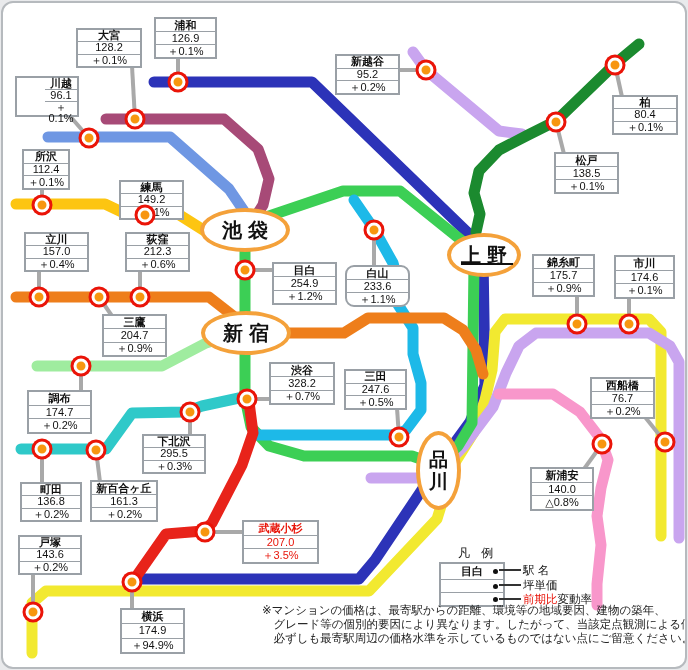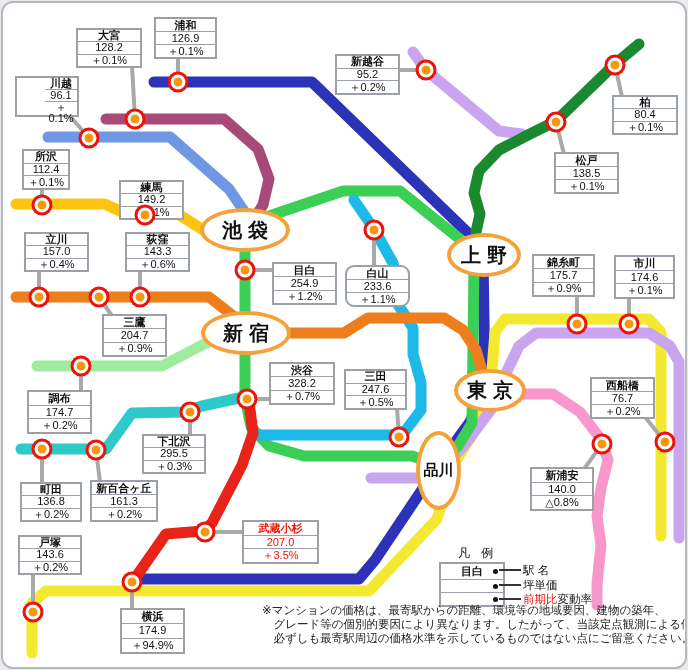--- a/index.html
+++ b/index.html
@@ -6,21 +6,21 @@
     font-family:"Liberation Sans","DejaVu Sans",sans-serif;background:#e9eaec;}
   #frame{position:absolute;left:1px;top:1px;width:682px;height:664px;
     background:#fff;border:2px solid #b6babe;border-radius:12px;overflow:hidden;}
   #stage{position:absolute;left:-1px;top:-1px;width:688px;height:670px;}
   #rail-svg{position:absolute;left:0;top:0;}
   .hub{position:absolute;display:flex;align-items:center;justify-content:center;
     background:#fff;border:4px solid #f4a13a;border-radius:50%;
     font-weight:bold;font-size:20px;color:#111;letter-spacing:6px;padding-left:6px;
     box-sizing:border-box;z-index:3;}
   .hub.vertical{letter-spacing:0;padding:0 0 0 0;word-break:break-all;
-    line-height:1.12;font-size:15px;text-align:center;}
+    line-height:1.12;font-size:19px;text-align:center;}
   .sbox{position:absolute;background:#fff;border:2px solid #9aa0a6;
     box-sizing:border-box;display:flex;flex-direction:column;z-index:5;
     text-align:center;color:#111;}
   .srow{flex:1;display:flex;align-items:center;justify-content:center;
     font-size:11px;line-height:1;border-top:1px solid #9aa0a6;}
   .srow.nm{border-top:none;font-weight:bold;}
   .sbox.hot .srow{color:#e8150a;}
   .marker{position:absolute;width:9px;height:9px;background:#f7960f;
     border:3px solid #fff;border-radius:50%;box-shadow:0 0 0 3px #ea1408;
     transform:translate(-50%,-50%);z-index:6;}
@@ -113,22 +113,21 @@
       <span class="red">前期比</span><span>変動率</span>
     </div>
 
     <div id="note">
       <div>※マンションの価格は、最寄駅からの距離、環境等の地域要因、建物の築年、</div>
       <div>　グレード等の個別的要因により異なります。したがって、当該定点観測による価格は、</div>
       <div>　必ずしも最寄駅周辺の価格水準を示しているものではない点にご留意ください。</div>
     </div>
   <div class="hub" style="left: 198px; top: 206px; width: 90px; height: 44px;">池袋</div>
       <div class="hub" style="left: 199px; top: 309px; width: 90px; height: 44px;">新宿</div>
-      <div class="hub" style="left: 445px; top: 231px; width: 74px; height: 44px;">上野</div>
-      <div class="hub" style="left: 452px; top: 367px; width: 72px; height: 43px;">東京</div>
+      <div class="hub" style="left: 445px; top: 231px; width: 74px; height: 44px; text-decoration: underline;">上野</div>
       <div class="hub vertical" style="left: 414px; top: 429px; width: 45px; height: 79px;">品川</div>
       <div class="sbox" style="left: 152px; top: 15px; width: 63px; height: 42px;">
         <div class="srow nm">浦和</div>
         <div class="srow">126.9</div>
         <div class="srow">＋0.1%</div>
       </div>
       <div class="marker" style="left: 176px; top: 80px;"></div>
       <div class="sbox" style="left: 74px; top: 26px; width: 66px; height: 40px;">
         <div class="srow nm">大宮</div>
         <div class="srow">128.2</div>
@@ -172,21 +171,21 @@
       </div>
       <div class="marker" style="left: 554px; top: 120px;"></div>
       <div class="sbox" style="left: 22px; top: 230px; width: 65px; height: 40px;">
         <div class="srow nm">立川</div>
         <div class="srow">157.0</div>
         <div class="srow">＋0.4%</div>
       </div>
       <div class="marker" style="left: 37px; top: 295px;"></div>
       <div class="sbox" style="left: 123px; top: 230px; width: 65px; height: 40px;">
         <div class="srow nm">荻窪</div>
-        <div class="srow">143.3</div>
+        <div class="srow">212.3</div>
         <div class="srow">＋0.6%</div>
       </div>
       <div class="marker" style="left: 138px; top: 295px;"></div>
       <div class="sbox" style="left: 100px; top: 312px; width: 65px; height: 43px;">
         <div class="srow nm">三鷹</div>
         <div class="srow">204.7</div>
         <div class="srow">＋0.9%</div>
       </div>
       <div class="marker" style="left: 97px; top: 295px;"></div>
       <div class="sbox" style="left: 270px; top: 260px; width: 65px; height: 43px;">

